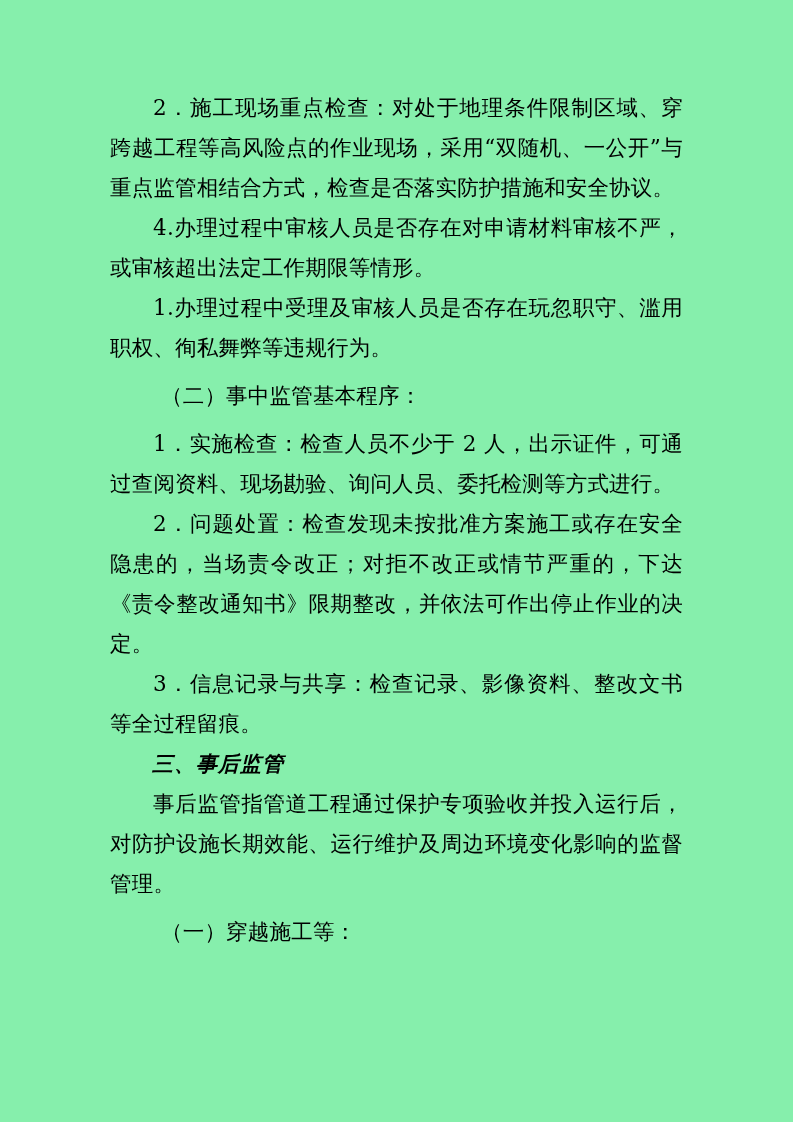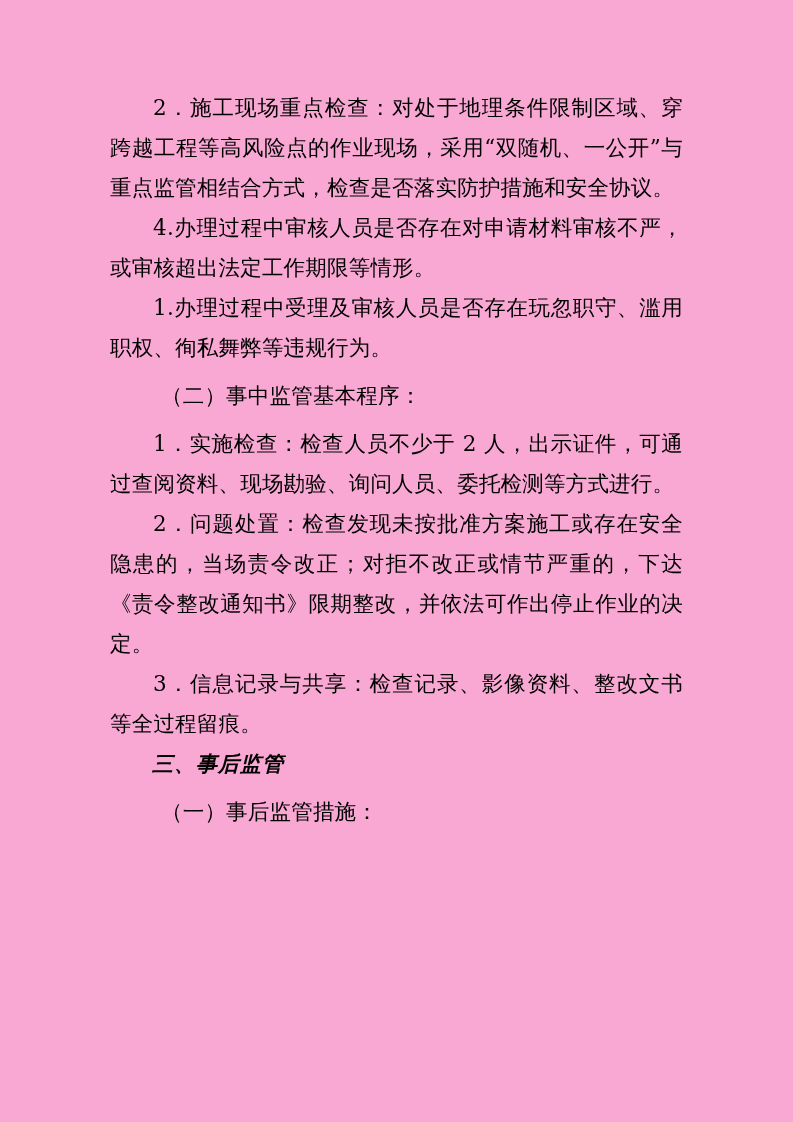--- a/index.html
+++ b/index.html
@@ -11,21 +11,21 @@
     width: 793px;
     height: 1122px;
     font-family: "DejaVu Serif", "Liberation Serif", serif;
     color: #000000;
     overflow: hidden;
   }
   .page {
     position: relative;
     width: 793px;
     height: 1122px;
-    background: #f9a8d4;
+    background: #86efac;
     box-sizing: border-box;
     padding: 88px 110px 60px 110px;
   }
   .doc-body {
     font-size: 21.5px;
     line-height: 40px;
     text-align: justify;
     text-justify: inter-ideograph;
     letter-spacing: 0.2px;
   }
@@ -55,16 +55,17 @@
   <div class="doc-body">
 
     <p class="para">2．施工现场重点检查：对处于地理条件限制区域、穿跨越工程等高风险点的作业现场，采用“双随机、一公开”与重点监管相结合方式，检查是否落实防护措施和安全协议。</p>
     <p class="para">4.办理过程中审核人员是否存在对申请材料审核不严，或审核超出法定工作期限等情形。</p>
     <p class="para">1.办理过程中受理及审核人员是否存在玩忽职守、滥用职权、徇私舞弊等违规行为。</p>
     <p class="subheading">（二）事中监管基本程序：</p>
     <p class="para">1．实施检查：检查人员不少于 2 人，出示证件，可通过查阅资料、现场勘验、询问人员、委托检测等方式进行。</p>
     <p class="para">2．问题处置：检查发现未按批准方案施工或存在安全隐患的，当场责令改正；对拒不改正或情节严重的，下达《责令整改通知书》限期整改，并依法可作出停止作业的决定。</p>
     <p class="para">3．信息记录与共享：检查记录、影像资料、整改文书等全过程留痕。</p>
     <p class="heading">三、事后监管</p>
-    <p class="subheading">（一）事后监管措施：</p>
+    <p class="para">事后监管指管道工程通过保护专项验收并投入运行后，对防护设施长期效能、运行维护及周边环境变化影响的监督管理。</p>
+    <p class="subheading">（一）穿越施工等：</p>
 
   </div>
 </div>
 
 </body></html>

